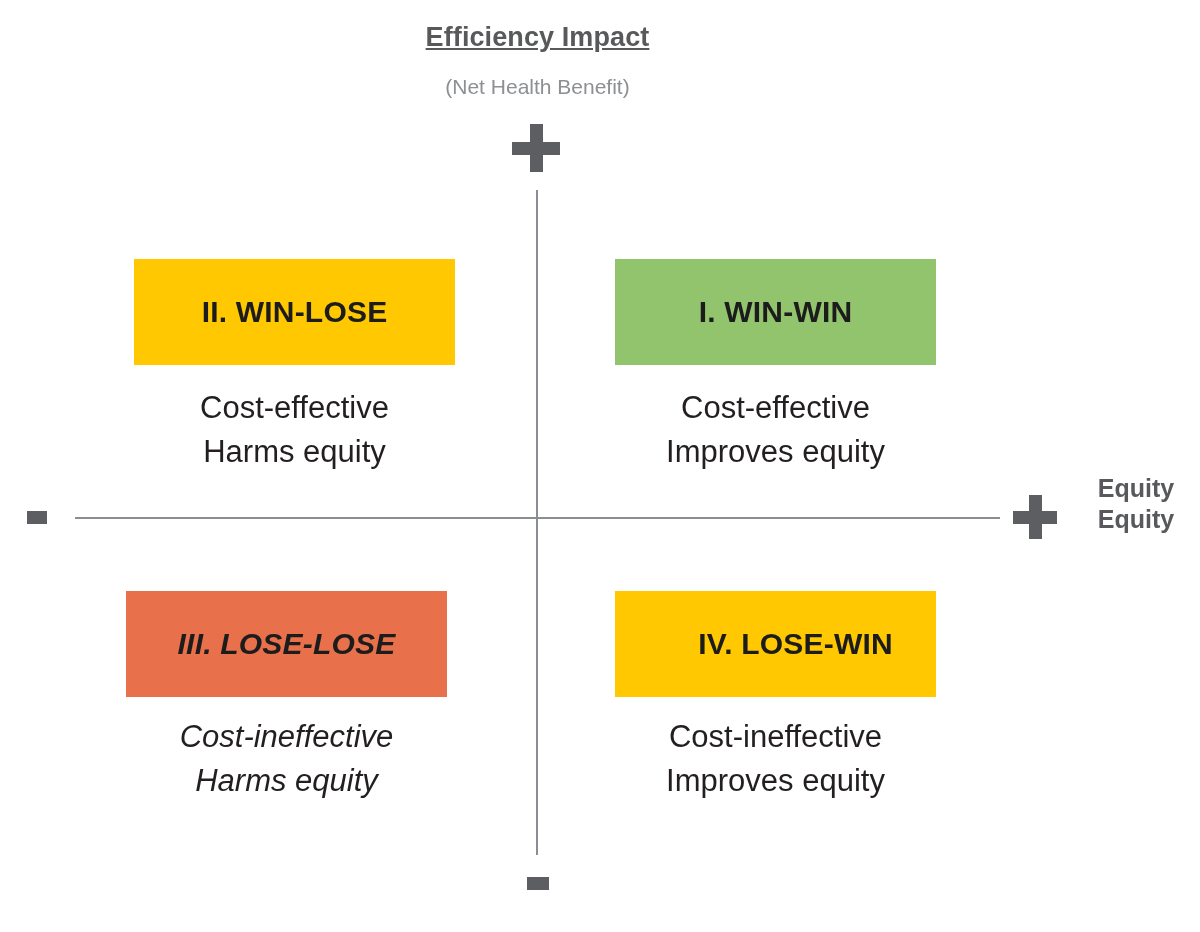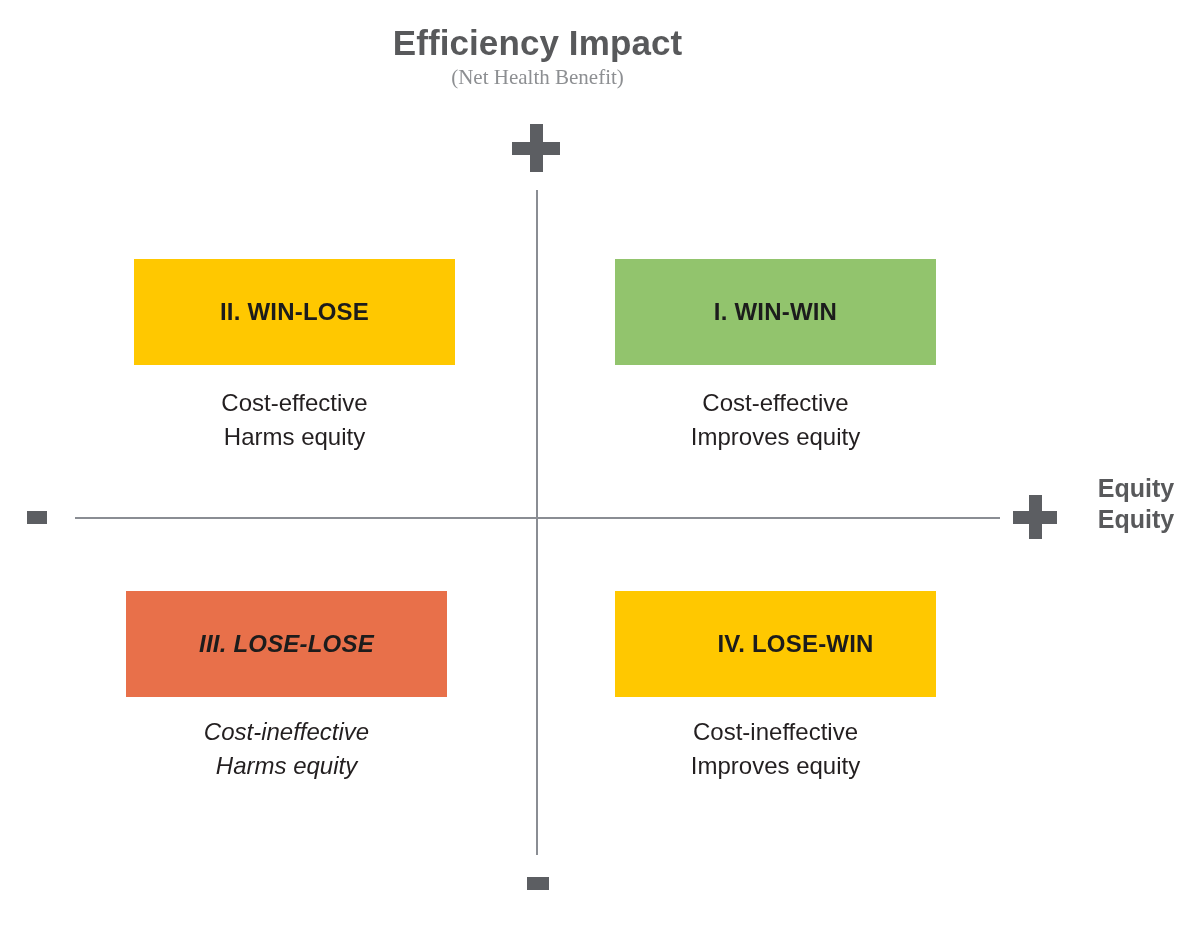--- a/index.html
+++ b/index.html
@@ -21,33 +21,33 @@
 
   
   .axis-title-top {
     position: absolute;
     left: 0;
     top: 22px;
     width: 1075px;
     text-align: center;
   }
   .axis-title-main {
-    font-size: 35px;
+    font-size: 27px;
     font-weight: bold;
     color: #58595b;
     letter-spacing: 0.1px;
     line-height: 1.18;
+    text-decoration: underline;
   }
   .axis-title-sub {
     font-size: 21px;
     font-weight: normal;
     color: #8d8f92;
     line-height: 1.3;
-    margin-top: 1px;
-    font-family: Liberation Serif, serif;
+    margin-top: 19px;
   }
 
   
   .axis-title-right {
     position: absolute;
     left: 1074px;
     top: 473px;
     width: 124px;
     text-align: center;
     font-size: 25px;
@@ -111,30 +111,30 @@
 
   .q-box {
     width: 321px;
     height: 106px;
     display: flex;
     align-items: center;
     justify-content: center;
     box-sizing: border-box;
   }
   .q-label {
-    font-size: 24px;
+    font-size: 30px;
     font-weight: bold;
     color: #1c1c1c;
     letter-spacing: 0.2px;
     white-space: nowrap;
   }
   .q-desc {
     margin-top: 21px;
     text-align: center;
-    font-size: 24px;
+    font-size: 31px;
     font-weight: normal;
     color: #231f20;
     line-height: 1.42;
   }
   .q-desc .ln { display: block; }
   .q-bl .q-desc, .q-br .q-desc { margin-top: 18px; }
 </style>
 </head>
 <body>
 

